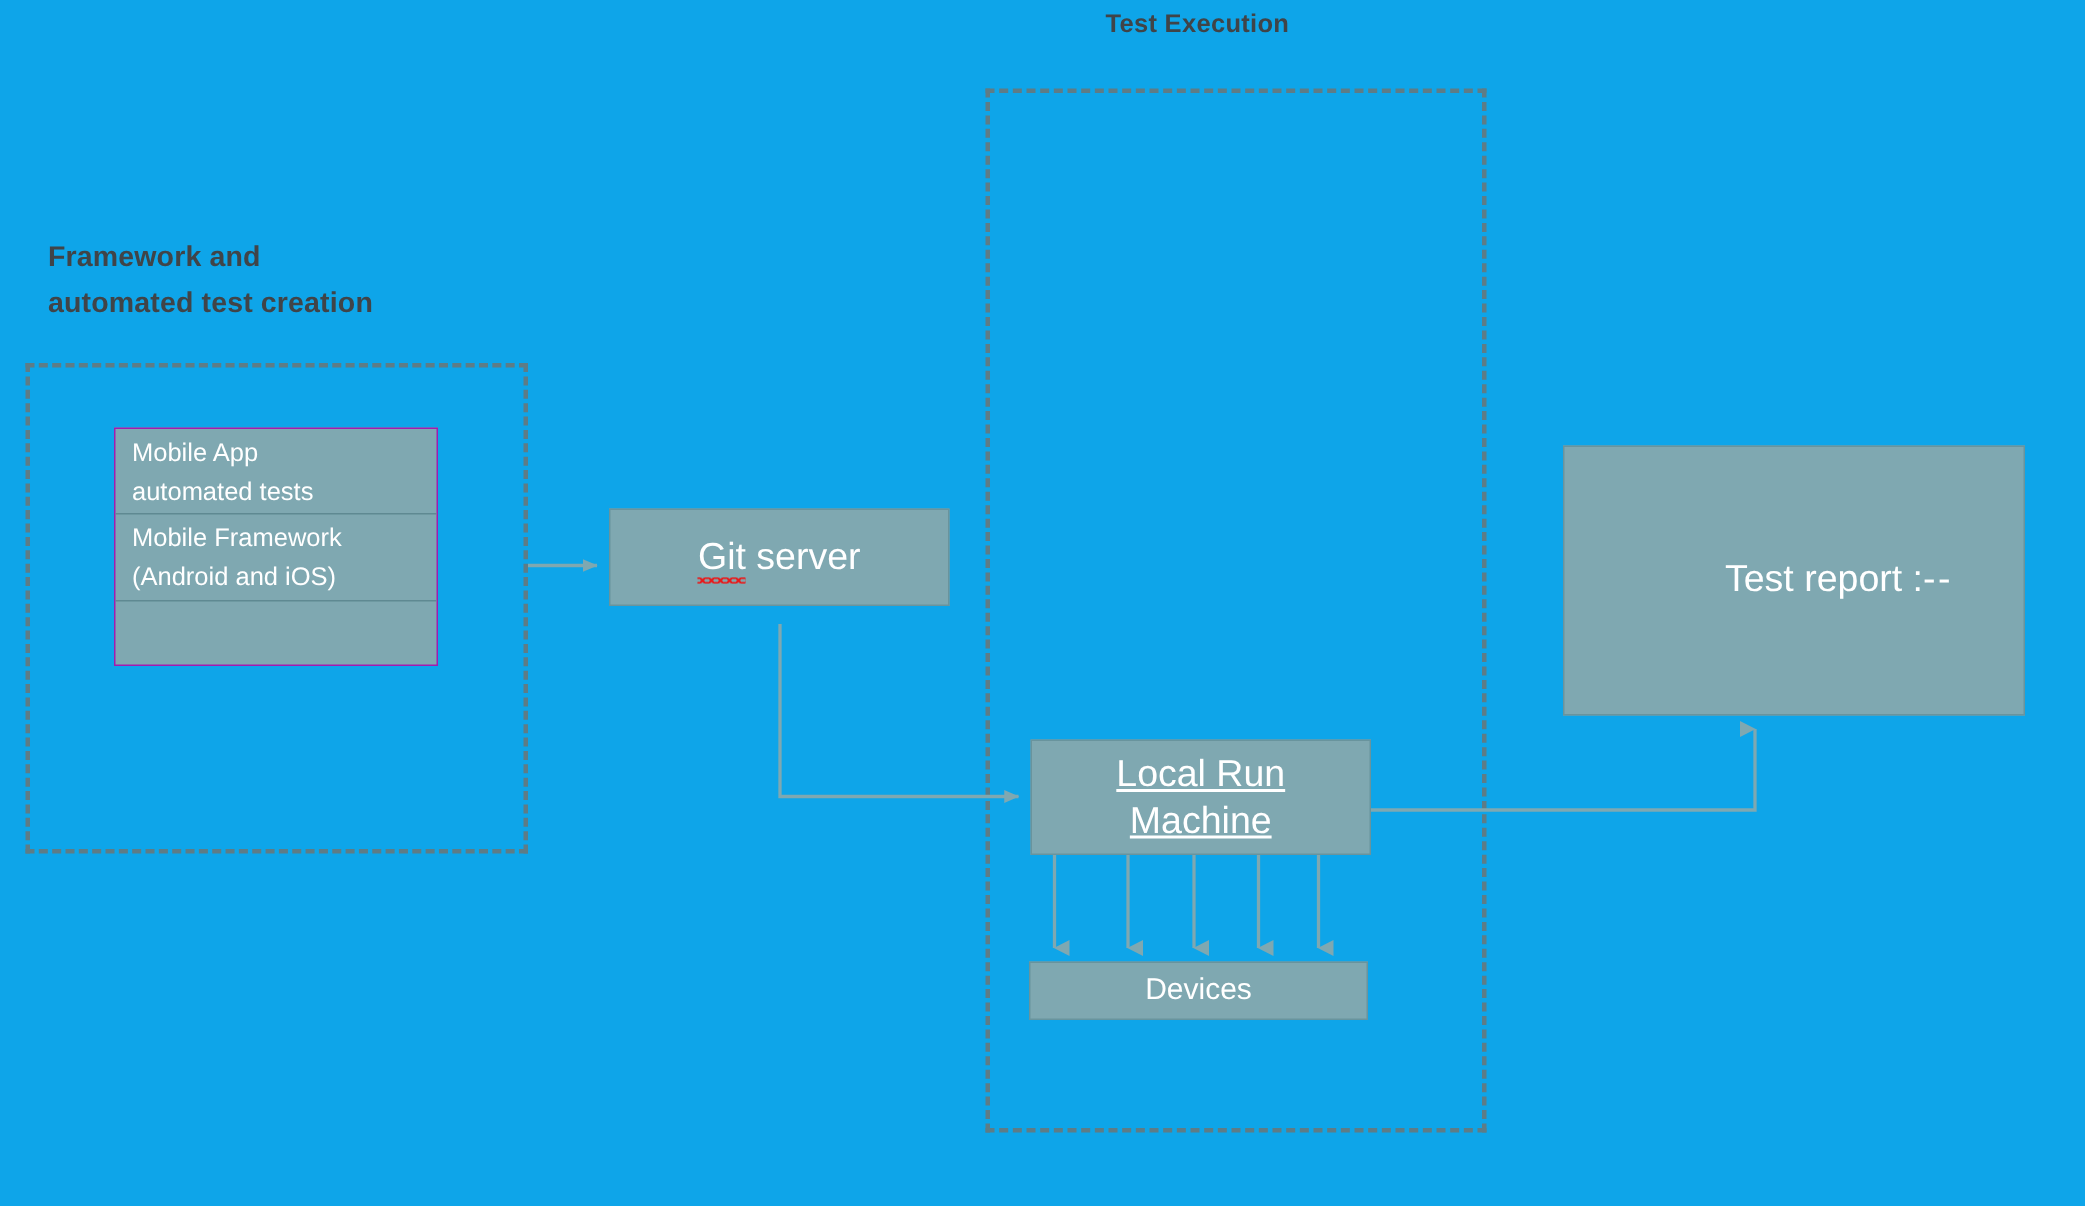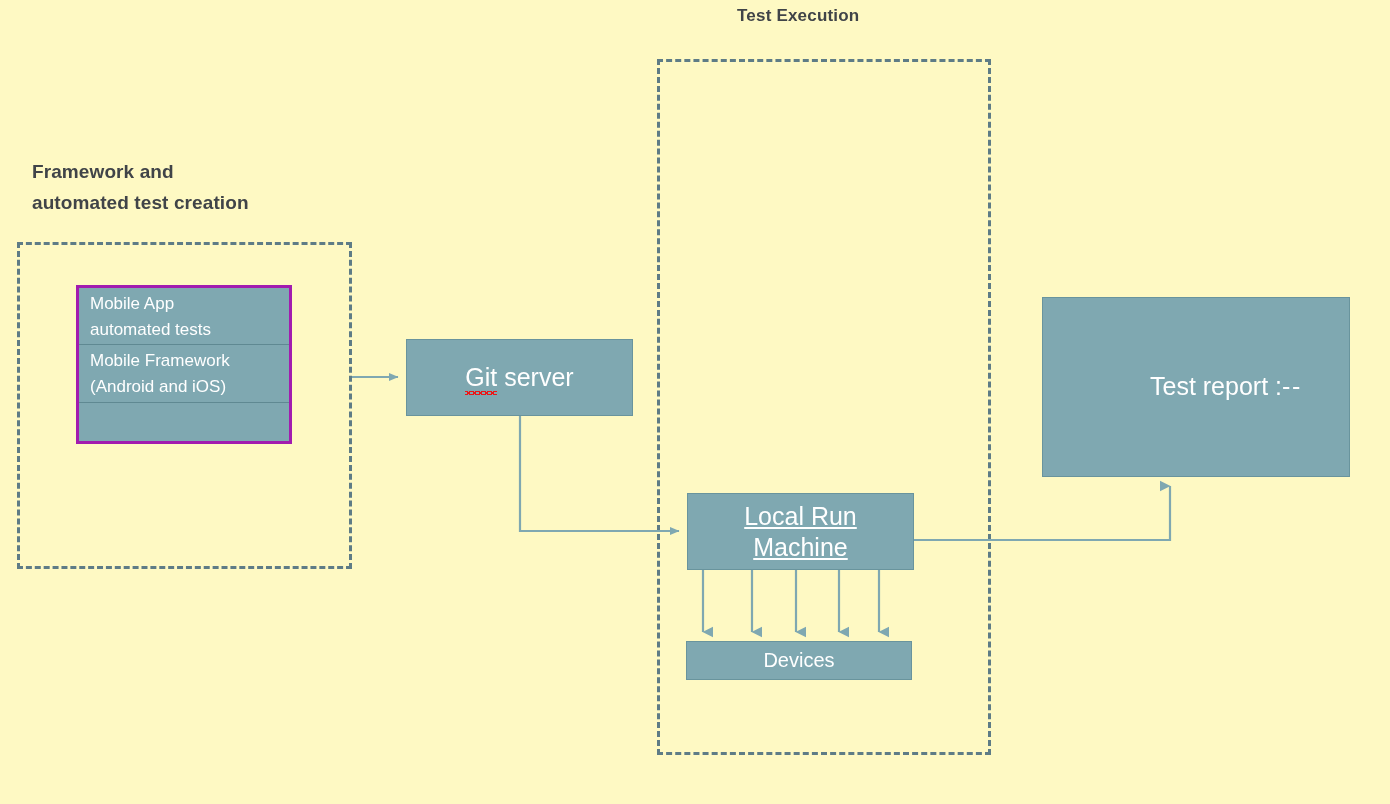--- a/index.html
+++ b/index.html
@@ -9,21 +9,21 @@
     background: #ffffff;
   }
   body {
     font-family: "Liberation Sans", sans-serif;
     -webkit-font-smoothing: antialiased;
   }
   #canvas {
     position: relative;
     width: 1390px;
     height: 804px;
-    background: #fef9c3;
+    background: #0ea5e9;
     overflow: hidden;
   }
   
   .section-title {
     position: absolute;
     font-weight: bold;
     color: #404448;
     font-size: 19px;
     line-height: 1.62;
     letter-spacing: .1px;
@@ -58,21 +58,21 @@
     border: 1px solid #69949d;
     color: #ffffff;
     display: flex;
     align-items: center;
     justify-content: center;
     text-align: center;
     font-size: 25px;
     line-height: 1.22;
     white-space: pre-line;
   }
-  #node-git-server  { left: 406px;  top: 339px; width: 227px; height: 77px; }
+  #node-git-server  { left: 406px;  top: 339px; width: 227px; height: 65px; }
   #node-local-run   { left: 687px;  top: 493px; width: 227px; height: 77px; text-decoration: underline; }
   #node-devices     { left: 686px;  top: 641px; width: 226px; height: 39px;
                       font-size: 20px; }
   #node-test-report { left: 1042px; top: 297px; width: 308px; height: 180px; }
 
   
   .squiggle {
     position: relative;
     display: inline-block;
   }
@@ -114,21 +114,21 @@
 
   
   #node-stack {
     position: absolute;
     left: 76px;
     top: 285px;
     width: 216px;
     height: 159px;
     box-sizing: border-box;
     background: #7fa8b1;
-    border: 3px solid #a21caf;
+    border: 1px solid #a21caf;
     display: flex;
     flex-direction: column;
   }
   #node-stack .stack-row {
     flex: 0 0 auto;
     color: #ffffff;
     font-size: 17px;
     line-height: 1.52;
     padding: 3px 0 0 11px;
     white-space: pre-line;

